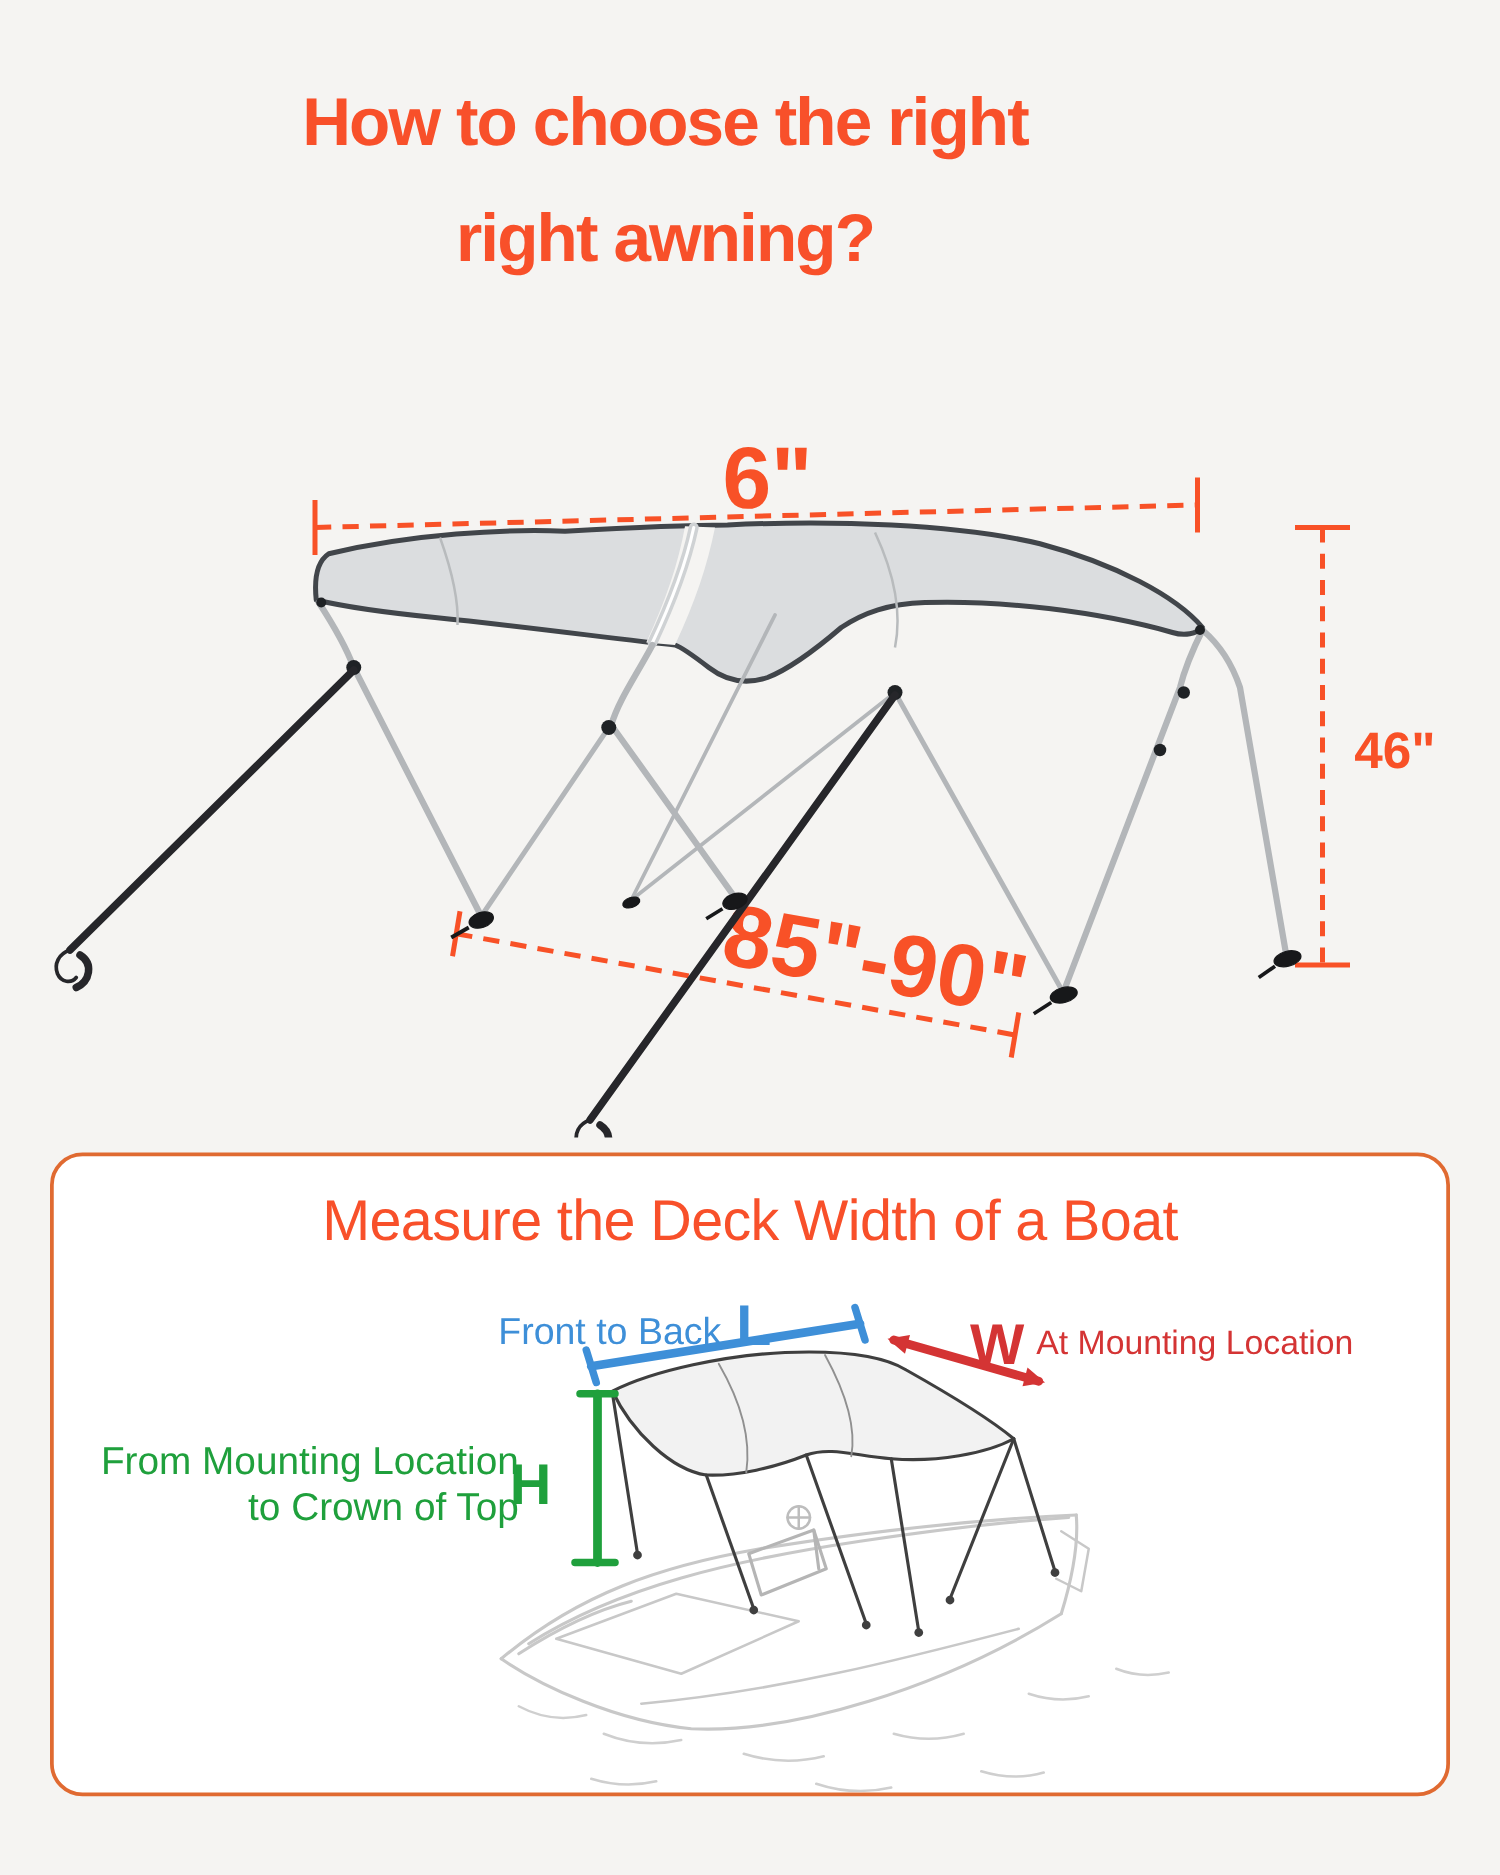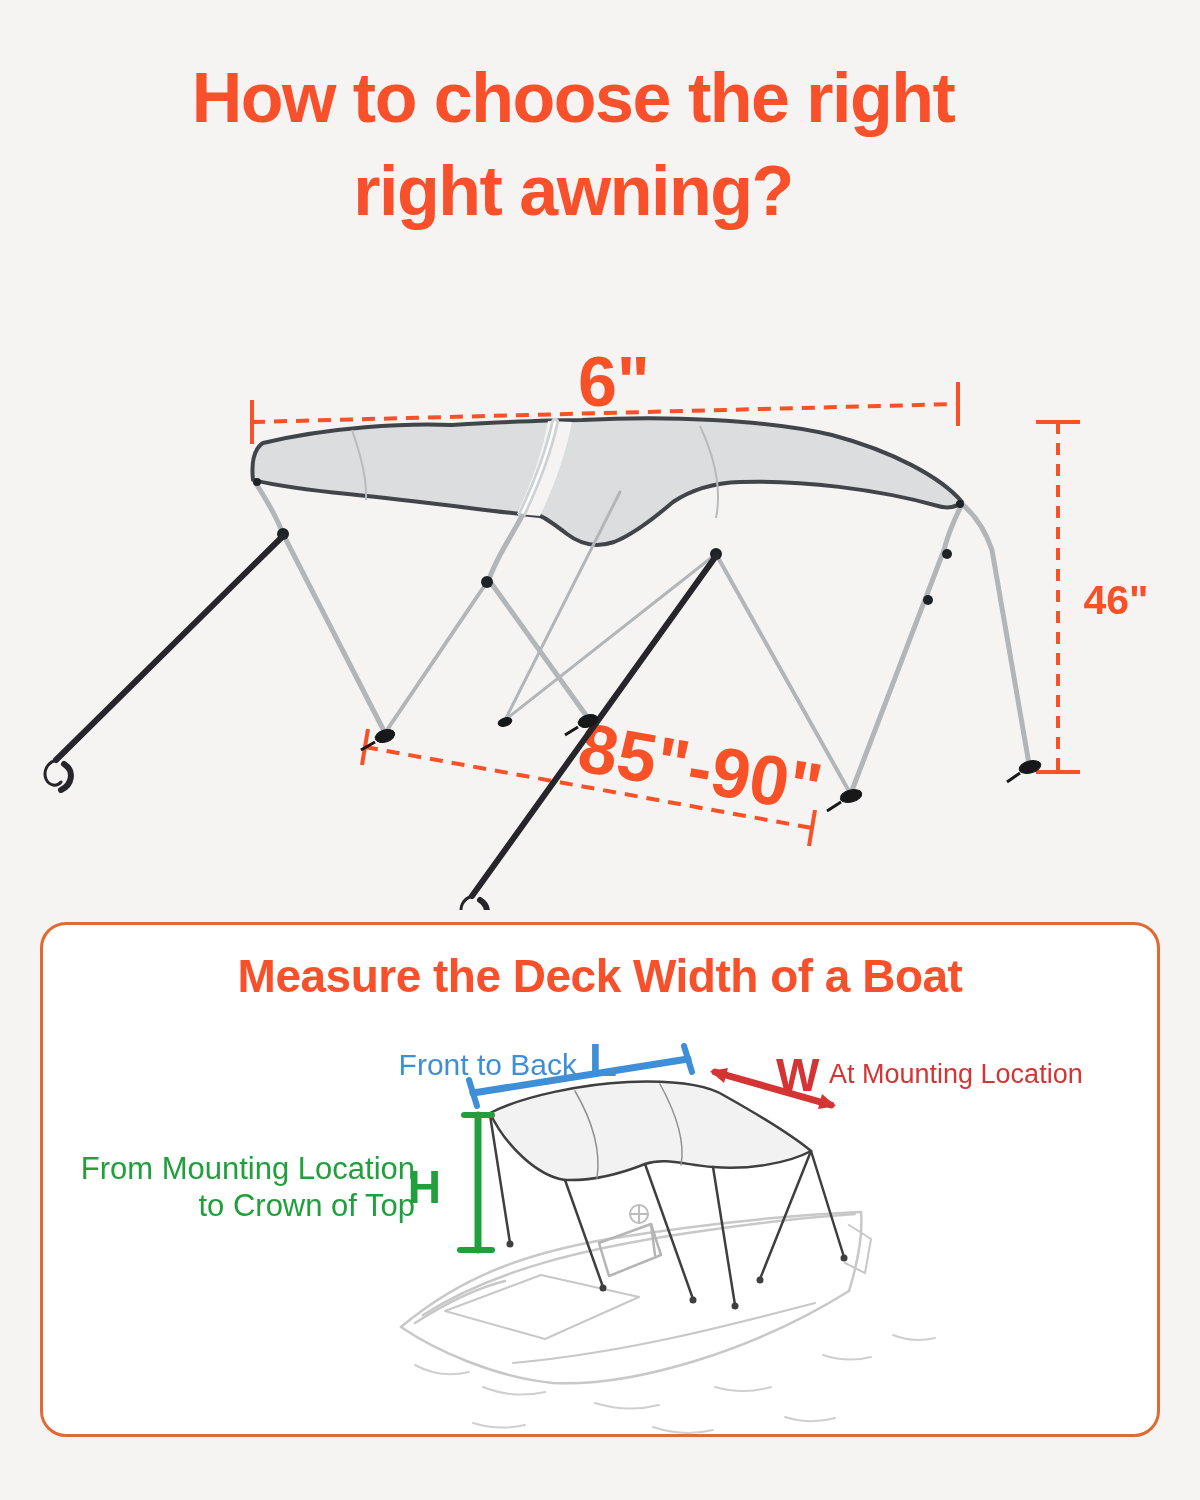--- a/index.html
+++ b/index.html
@@ -5,34 +5,34 @@
   html,body{margin:0;padding:0;}
   body{
     width:1200px;height:1500px;position:relative;
     background:#F5F4F2;
     font-family:"Liberation Sans", sans-serif;
     overflow:hidden;
   }
   .page-title{
     position:absolute;top:52px;left:0;width:1064px;
     text-align:center;color:#F8502A;
-    font-size:70px;font-weight:800;line-height:93px;letter-spacing:-1.5px;padding-left:41px;
+    font-size:54px;font-weight:800;line-height:93px;letter-spacing:-1.5px;
   }
   .main-illustration{
     position:absolute;left:0;top:330px;width:1200px;height:580px;
   }
   .measure-box{
     position:absolute;left:40px;top:922px;width:1114px;height:509px;
     background:#ffffff;border:3px solid #E06A31;border-radius:26px;
     box-sizing:content-box;
   }
   .measure-box-title{
     position:absolute;top:24px;left:0;width:100%;
     text-align:center;color:#F8502A;
-    font-size:46px;font-weight:700;letter-spacing:-0.5px;
+    font-size:46px;font-weight:400;letter-spacing:-0.5px;
   }
   .measure-box-svg{
     position:absolute;left:0;top:0;width:1114px;height:509px;
   }
   svg text{font-family:"Liberation Sans", sans-serif;}
 </style>
 </head>
 <body>
 
 <div class="page-title">

